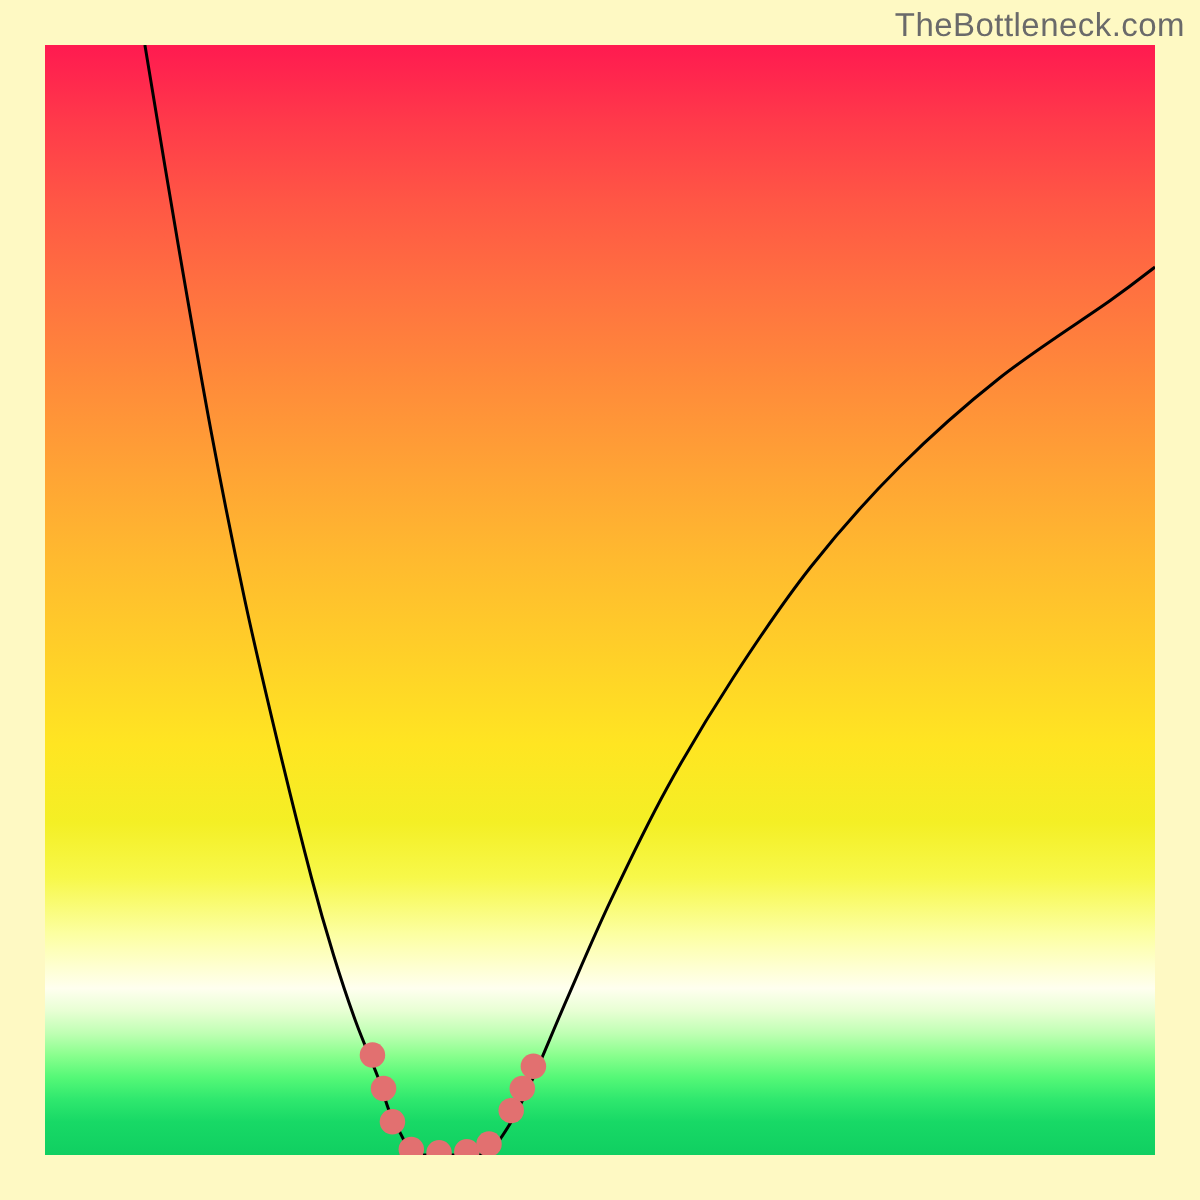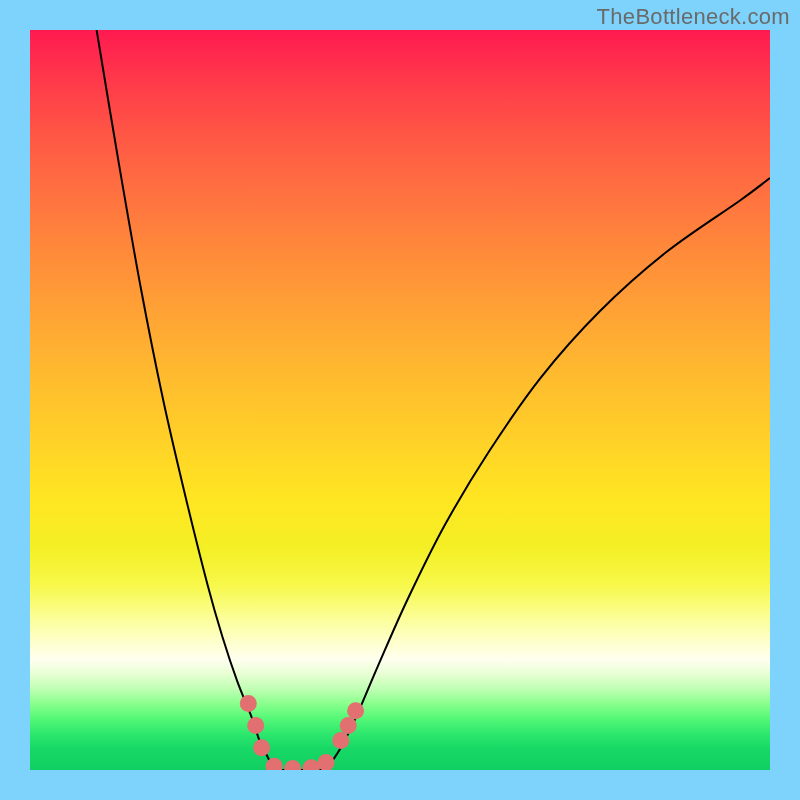--- a/index.html
+++ b/index.html
@@ -9,21 +9,21 @@
     height: 800px;
     background: #000;
     overflow: hidden;
     font-family: Arial, Helvetica, sans-serif;
   }
   .frame {
     position: absolute;
     top: 0; left: 0;
     width: 800px;
     height: 800px;
-    background: #7dd3fc;
+    background: #fef9c3;
   }
   .plot {
     position: absolute;
     left: 30px;
     top: 30px;
     width: 740px;
     height: 740px;
     background: linear-gradient(to bottom,
       #ff1a50 0%,
       #ff3a4a 7%,

